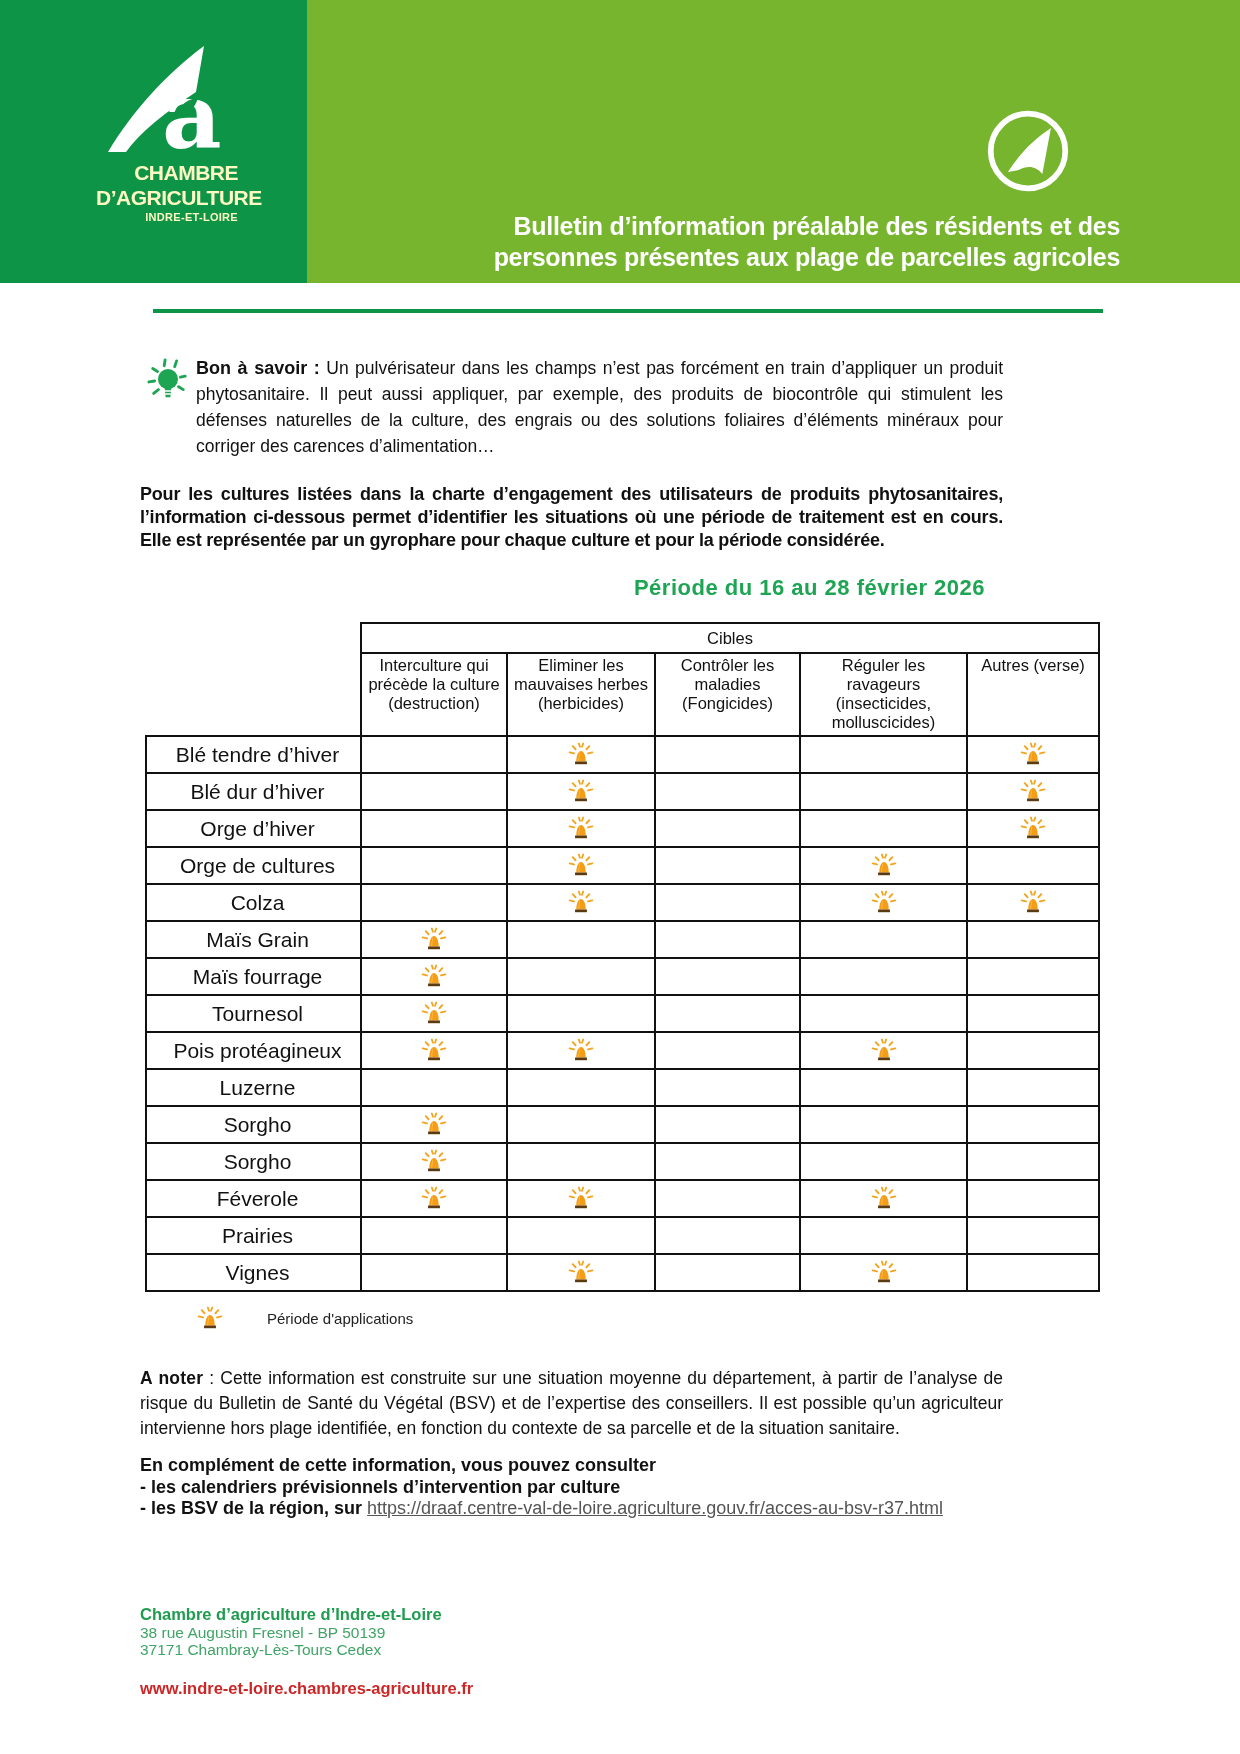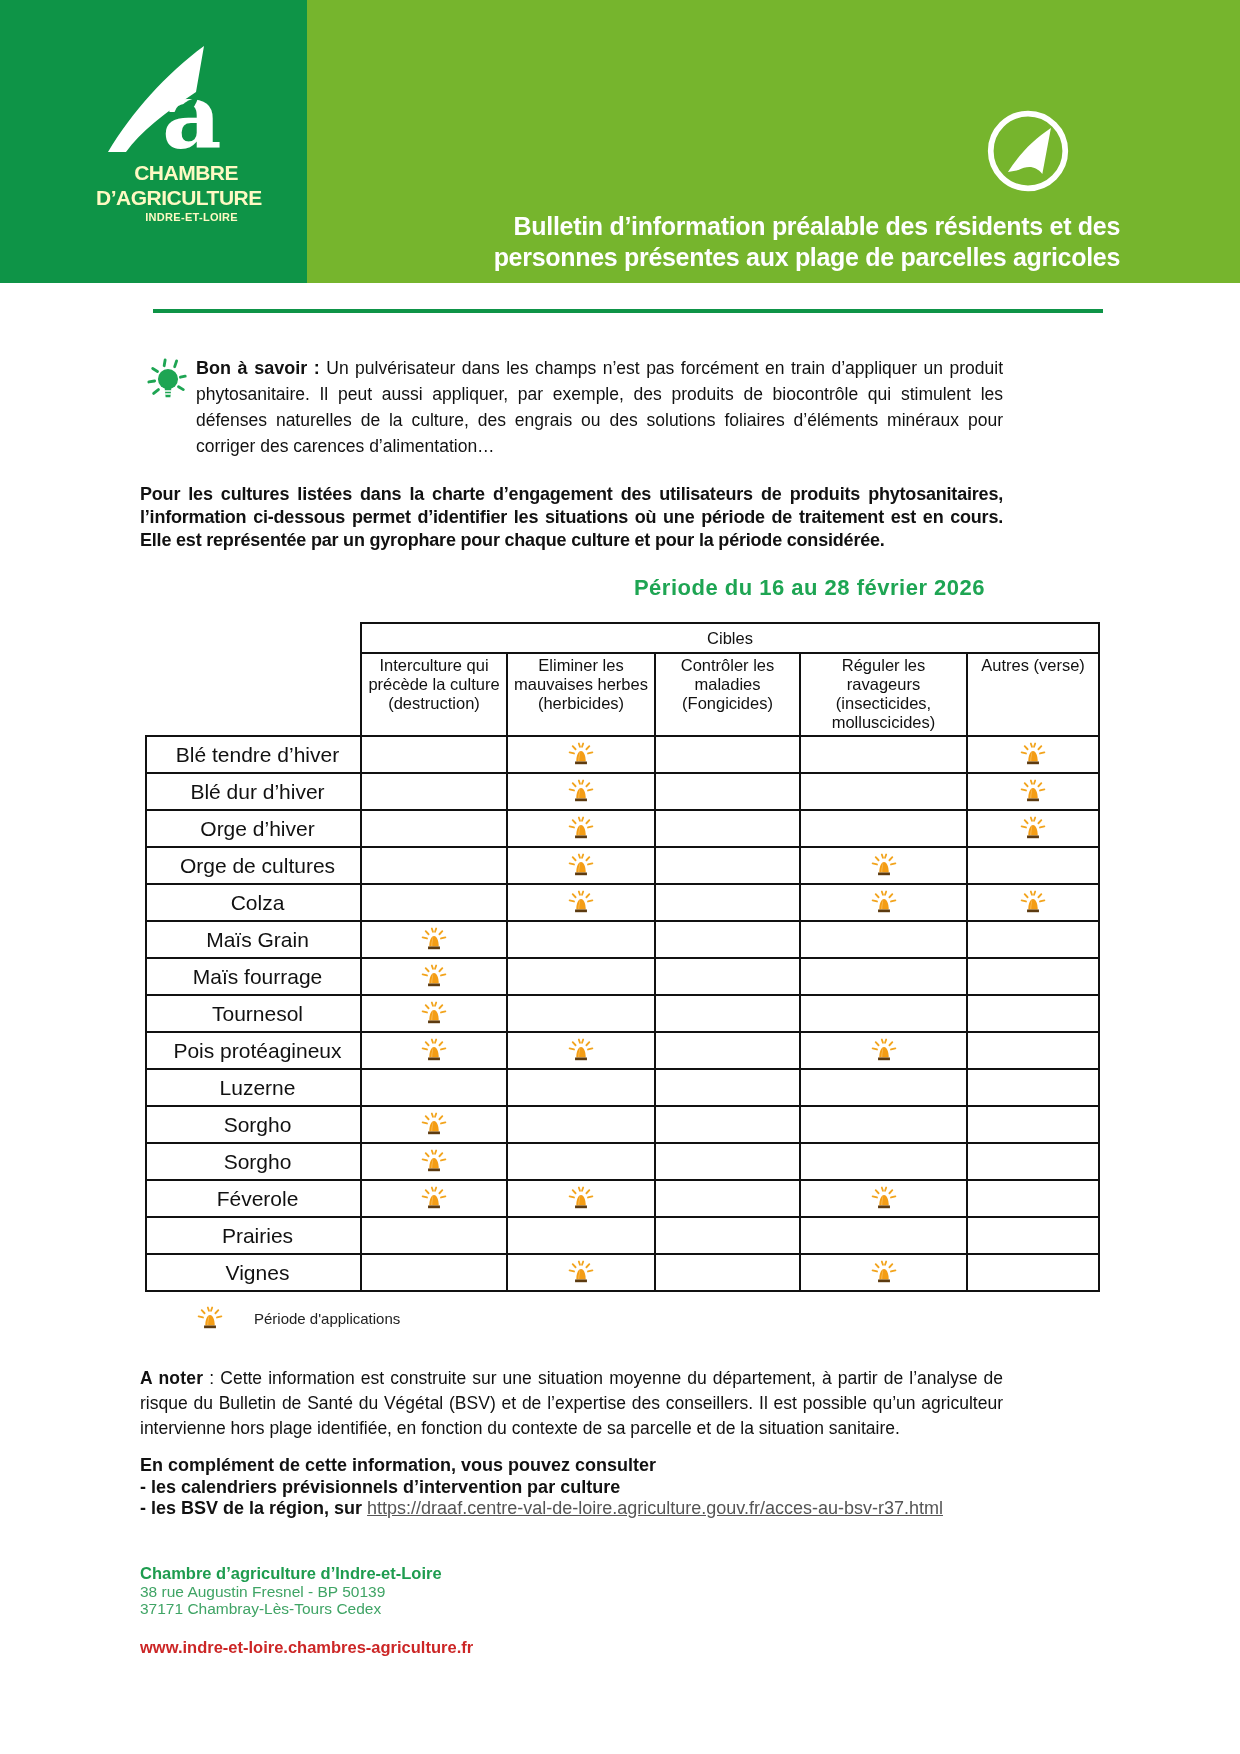--- a/index.html
+++ b/index.html
@@ -40,32 +40,32 @@
   
   table.crops{border-collapse:collapse;table-layout:fixed;margin:20px 0 0 145px;width:953px;}
   table.crops td,table.crops th{border:2px solid #111;}
   table.crops td.blank{border:none;background:#fff;}
   table.crops th{font-weight:normal;font-size:16.5px;line-height:19px;text-align:center;vertical-align:top;padding:2px 2px 3px;}
   table.crops th.cibles{height:26px;vertical-align:middle;padding:1px;}
   table.crops td.crop{font-size:21px;padding:0 4px 0 12px;vertical-align:middle;white-space:nowrap;overflow:hidden;}
   table.crops tbody td{height:33px;text-align:center;vertical-align:middle;}
   .gyro{display:inline-block;vertical-align:middle;}
   
-  .legend{display:flex;align-items:center;margin:13px 0 0 196px;}
+  .legend{display:flex;align-items:center;margin:13px 0 0 196px;gap:13px;}
   .legend .gyro-slot{width:28px;height:27px;display:inline-block;}
   .legend span.lab{margin-left:30px;font-size:15px;line-height:20px;color:#222;}
   
   .note{margin:34px 0 0 140px;width:863px;font-size:17.5px;line-height:25px;text-align:justify;}
   .note b{letter-spacing:0.2px;}
   
   .complement{margin:14px 0 0 140px;width:980px;font-weight:bold;font-size:18px;line-height:21.5px;}
   .complement p{margin:0;}
   .complement a.link{font-weight:normal;color:#555;text-decoration:underline;cursor:pointer;}
   
-  .footer{margin:44px 0 0 140px;}
+  .footer{margin:85px 0 0 140px;}
   .f-org{color:#1e9c4f;font-weight:bold;font-size:16.5px;line-height:19px;}
   .f-addr{color:#3fa465;font-size:15.5px;line-height:17px;}
   .f-web{color:#cc2626;font-weight:bold;font-size:16.5px;line-height:19px;margin-top:21px;cursor:pointer;display:inline-block;}
 </style>
 </head>
 <body>
 
 <div class="page">
 
   <header class="hdr">

